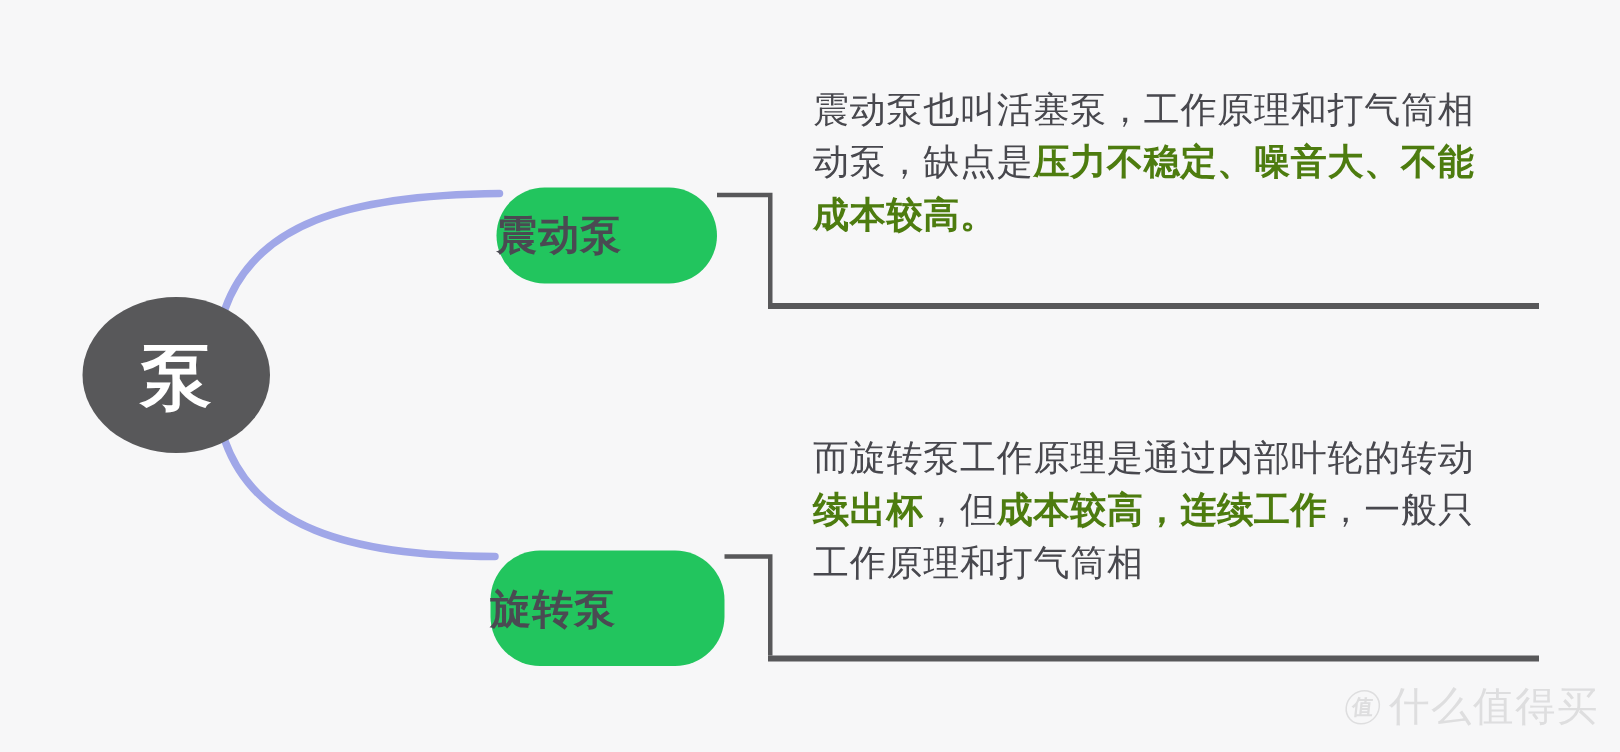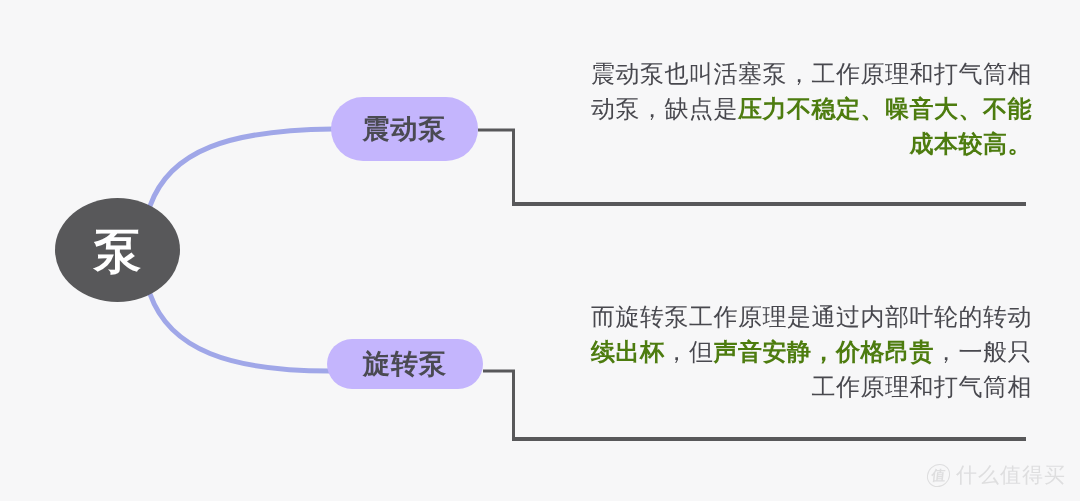--- a/index.html
+++ b/index.html
@@ -31,46 +31,46 @@
     justify-content: center;
   }
   .root-node .root-label {
     color: #ffffff;
     font-size: 47px;
     font-weight: 700;
     line-height: 1;
   }
   .pill {
     position: absolute;
-    background: #c4b5fd;
+    background: #22c55e;
     border-radius: 33px;
     display: flex;
     align-items: center;
-    justify-content: center;
+    justify-content: flex-start;
+    margin-top: 28px;
   }
   .pill-top  { left: 331px; top: 97px;  width: 147px; height: 64px; }
-  .pill-bottom { left: 327px; top: 339px; width: 156px; height: 50px; }
+  .pill-bottom { left: 327px; top: 339px; width: 156px; height: 77px; }
   .pill .pill-label {
     color: #4a4a52;
     font-size: 27px;
     font-weight: 700;
     letter-spacing: 1px;
   }
   .desc {
     position: absolute;
     left: 542px;
     width: 490px;
     color: #48484e;
     font-size: 24px;
     line-height: 35px;
     letter-spacing: 0.5px;
-    text-align: right;
   }
   .desc-top { top: 56px; }
-  .desc-bottom { top: 299px; }
+  .desc-bottom { top: 288px; }
   .desc .bold { font-weight: 700; color: #4d7c0f; }
   .watermark {
     position: absolute;
     right: 14px; bottom: 12px;
     display: flex;
     align-items: center;
     gap: 6px;
     color: #dededf;
   }
   .wm-badge {
@@ -78,21 +78,21 @@
     border: 1.5px solid #dededf;
     border-radius: 50%;
     display: flex;
     align-items: center;
     justify-content: center;
     font-size: 14px;
     font-weight: 700;
     transform: skewX(-6deg);
   }
   .wm-text {
-    font-size: 21px;
+    font-size: 27px;
     font-weight: 400;
     letter-spacing: 1px;
   }
 </style>
 </head>
 <body>
 
 <div class="canvas">
 
   <svg class="connector-svg" viewBox="0 0 1080 501" xmlns="http://www.w3.org/2000/svg">
@@ -117,21 +117,21 @@
   </div>
 
   <div class="desc desc-top">
       <div><span>震动泵也叫活塞泵，工作原理和打气筒相</span></div>
       <div><span>动泵，缺点是</span><span class="bold">压力不稳定、噪音大、不能</span></div>
       <div><span class="bold">成本较高。</span></div>
     </div>
 
   <div class="desc desc-bottom">
       <div><span>而旋转泵工作原理是通过内部叶轮的转动</span></div>
-      <div><span class="bold">续出杯</span><span>，但</span><span class="bold">声音安静，价格昂贵</span><span>，一般只</span></div>
+      <div><span class="bold">续出杯</span><span>，但</span><span class="bold">成本较高，连续工作</span><span>，一般只</span></div>
       <div><span>工作原理和打气筒相</span></div>
     </div>
 
   <div class="watermark">
     <span class="wm-badge">值</span>
     <span class="wm-text">什么值得买</span>
   </div>
 
 </div>
 

